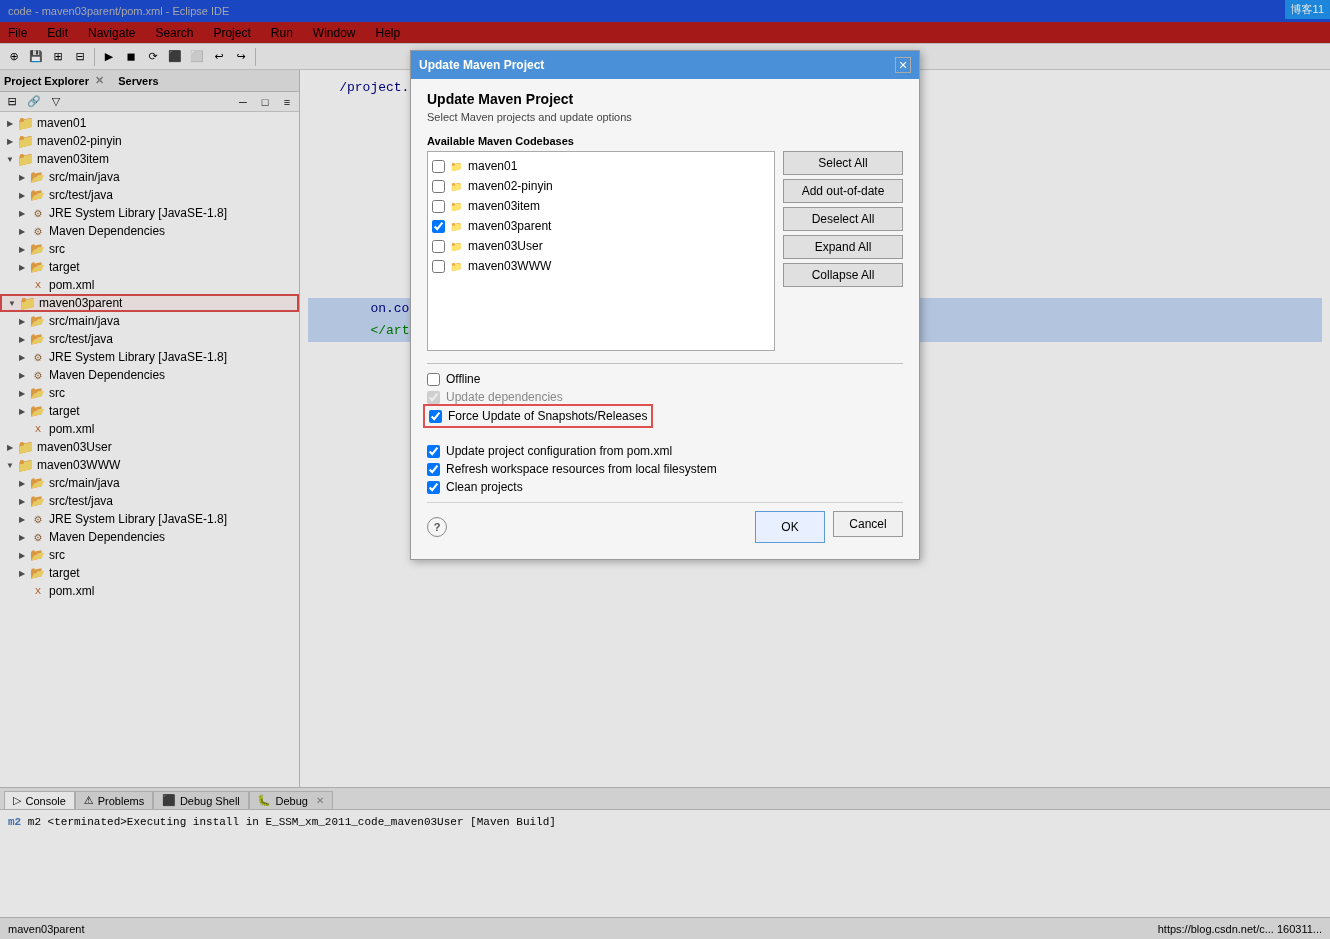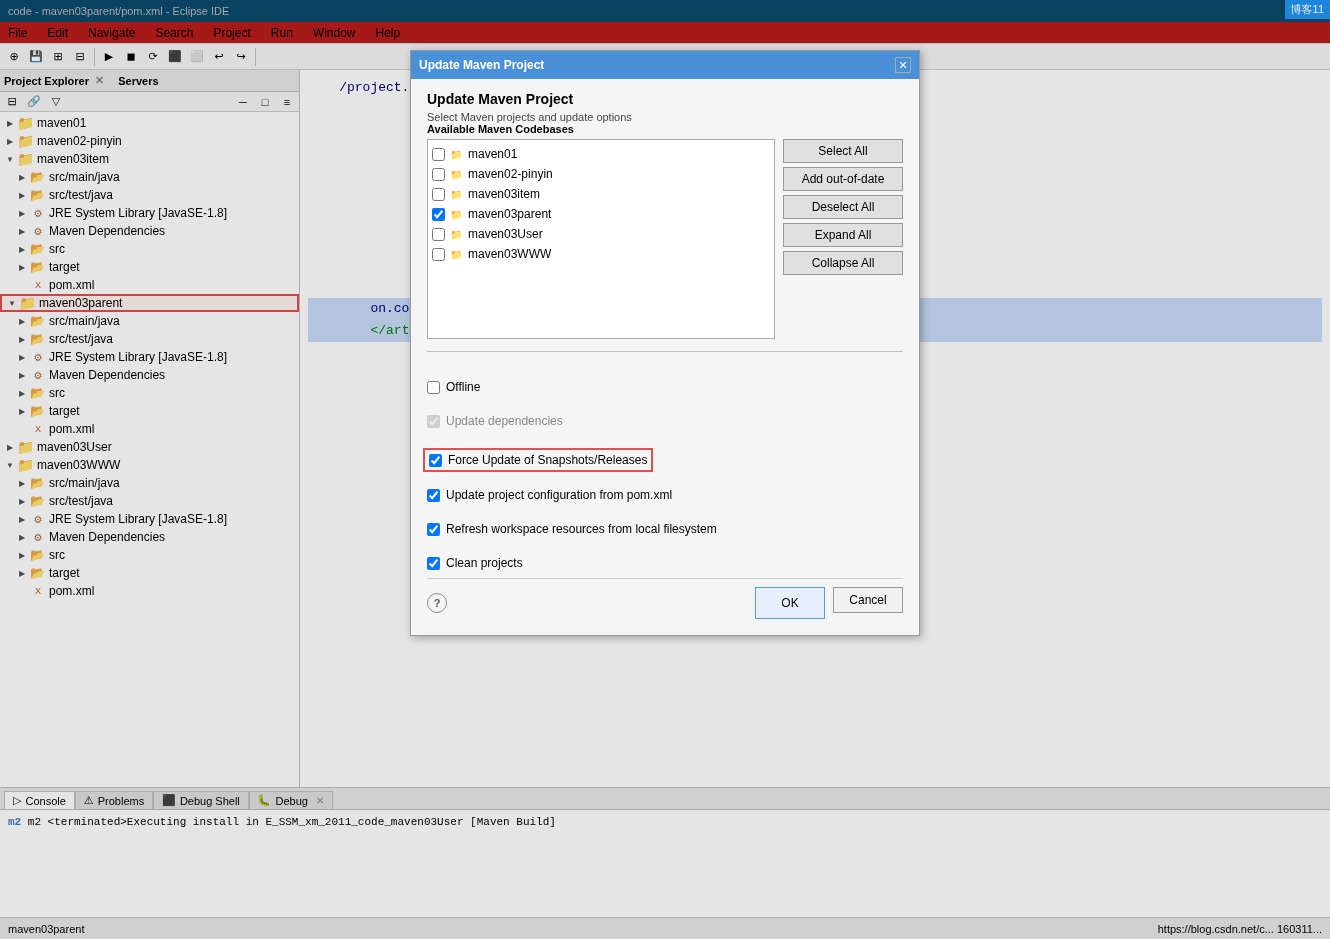--- a/index.html
+++ b/index.html
@@ -16,21 +16,21 @@
     
     .ide-bg {
       width: 100%;
       height: 100%;
       background: #f0f0f0;
       position: relative;
     }
 
     
     .title-bar {
-      background: #0c4a6e;
+      background: #1d4ed8;
       color: #bbbbbb;
       height: 22px;
       display: flex;
       align-items: center;
       padding: 0 8px;
       font-size: 11px;
     }
 
     
     .menu-bar {
@@ -261,20 +261,21 @@
       padding: 12px 16px;
     }
     .dialog-title {
       font-size: 14px;
       font-weight: bold;
       margin-bottom: 4px;
     }
     .dialog-subtitle {
       font-size: 11px;
       color: #444;
+      margin-bottom: 12px;
     }
     .dialog-section-label {
       font-size: 11px;
       font-weight: bold;
       margin-bottom: 4px;
     }
     .dialog-list-area {
       display: flex;
       gap: 8px;
       margin-bottom: 12px;
@@ -333,21 +334,20 @@
     .dialog-options {
       border-top: 1px solid #c0c0c0;
       padding-top: 8px;
       margin-bottom: 8px;
     }
     .dialog-option-row {
       display: flex;
       align-items: center;
       margin-bottom: 4px;
       font-size: 12px;
-      margin-top: 20px;
     }
     .dialog-option-row input[type="checkbox"] {
       margin-right: 6px;
       cursor: pointer;
     }
     .dialog-option-row.disabled { color: #888; }
     .dialog-footer {
       display: flex;
       align-items: center;
       justify-content: space-between;

